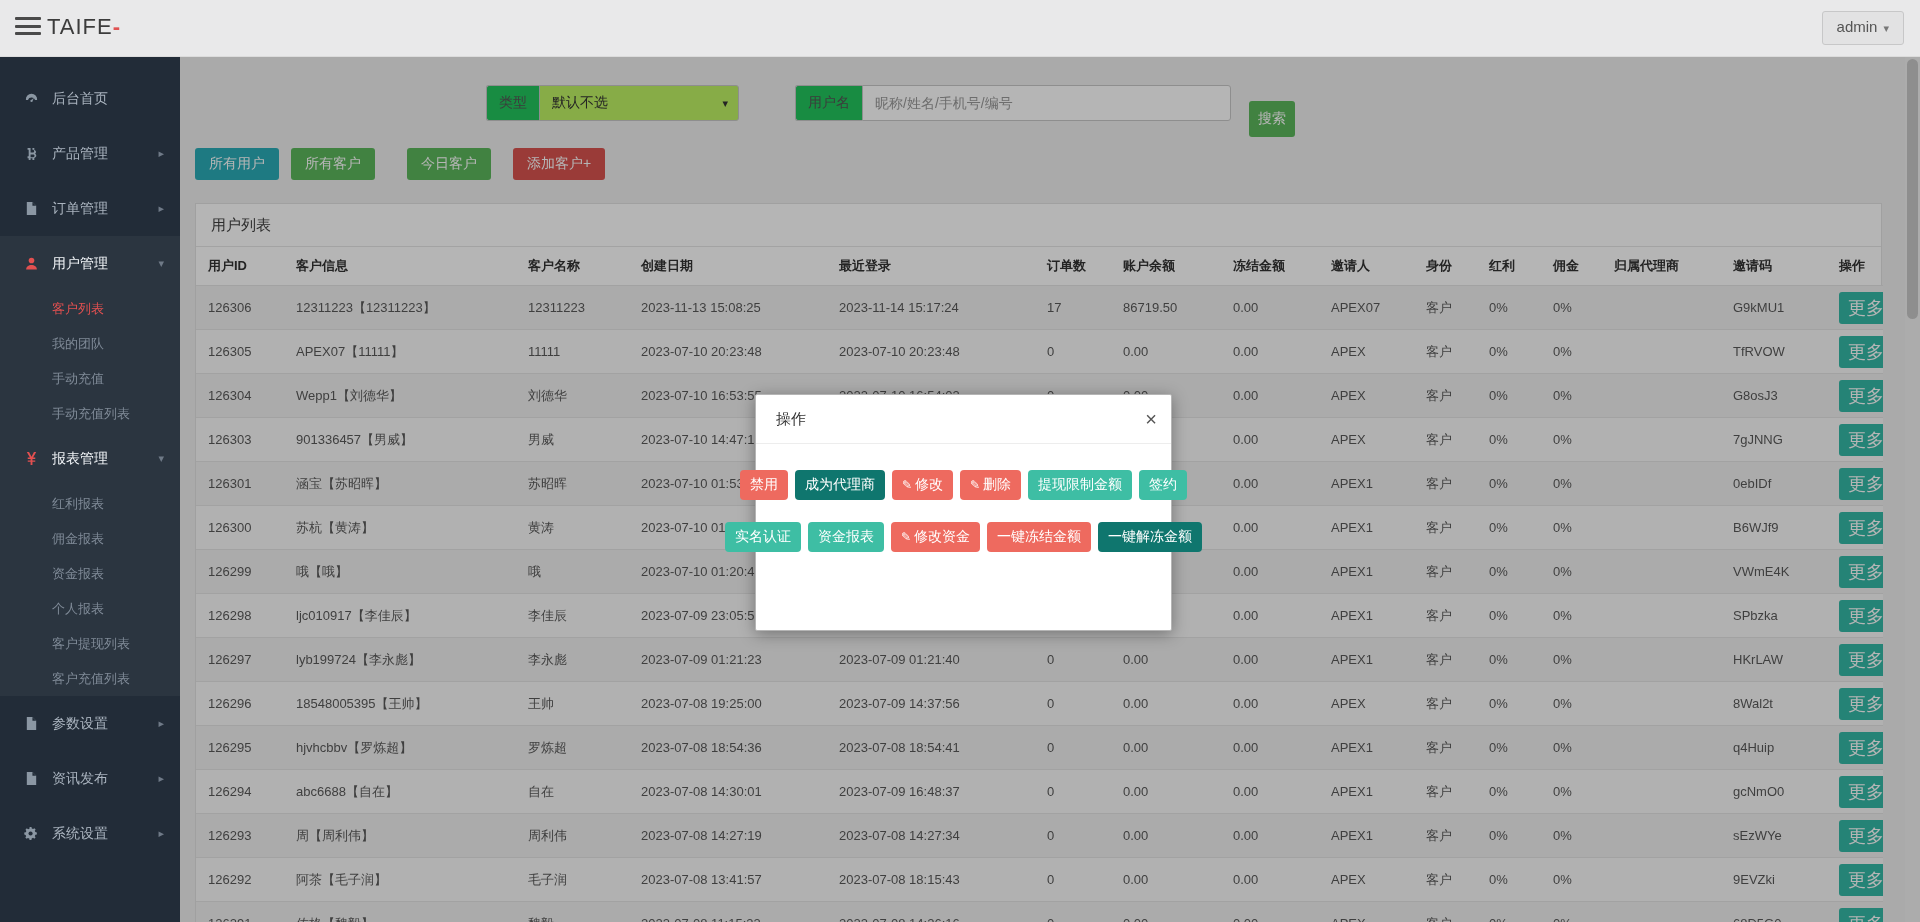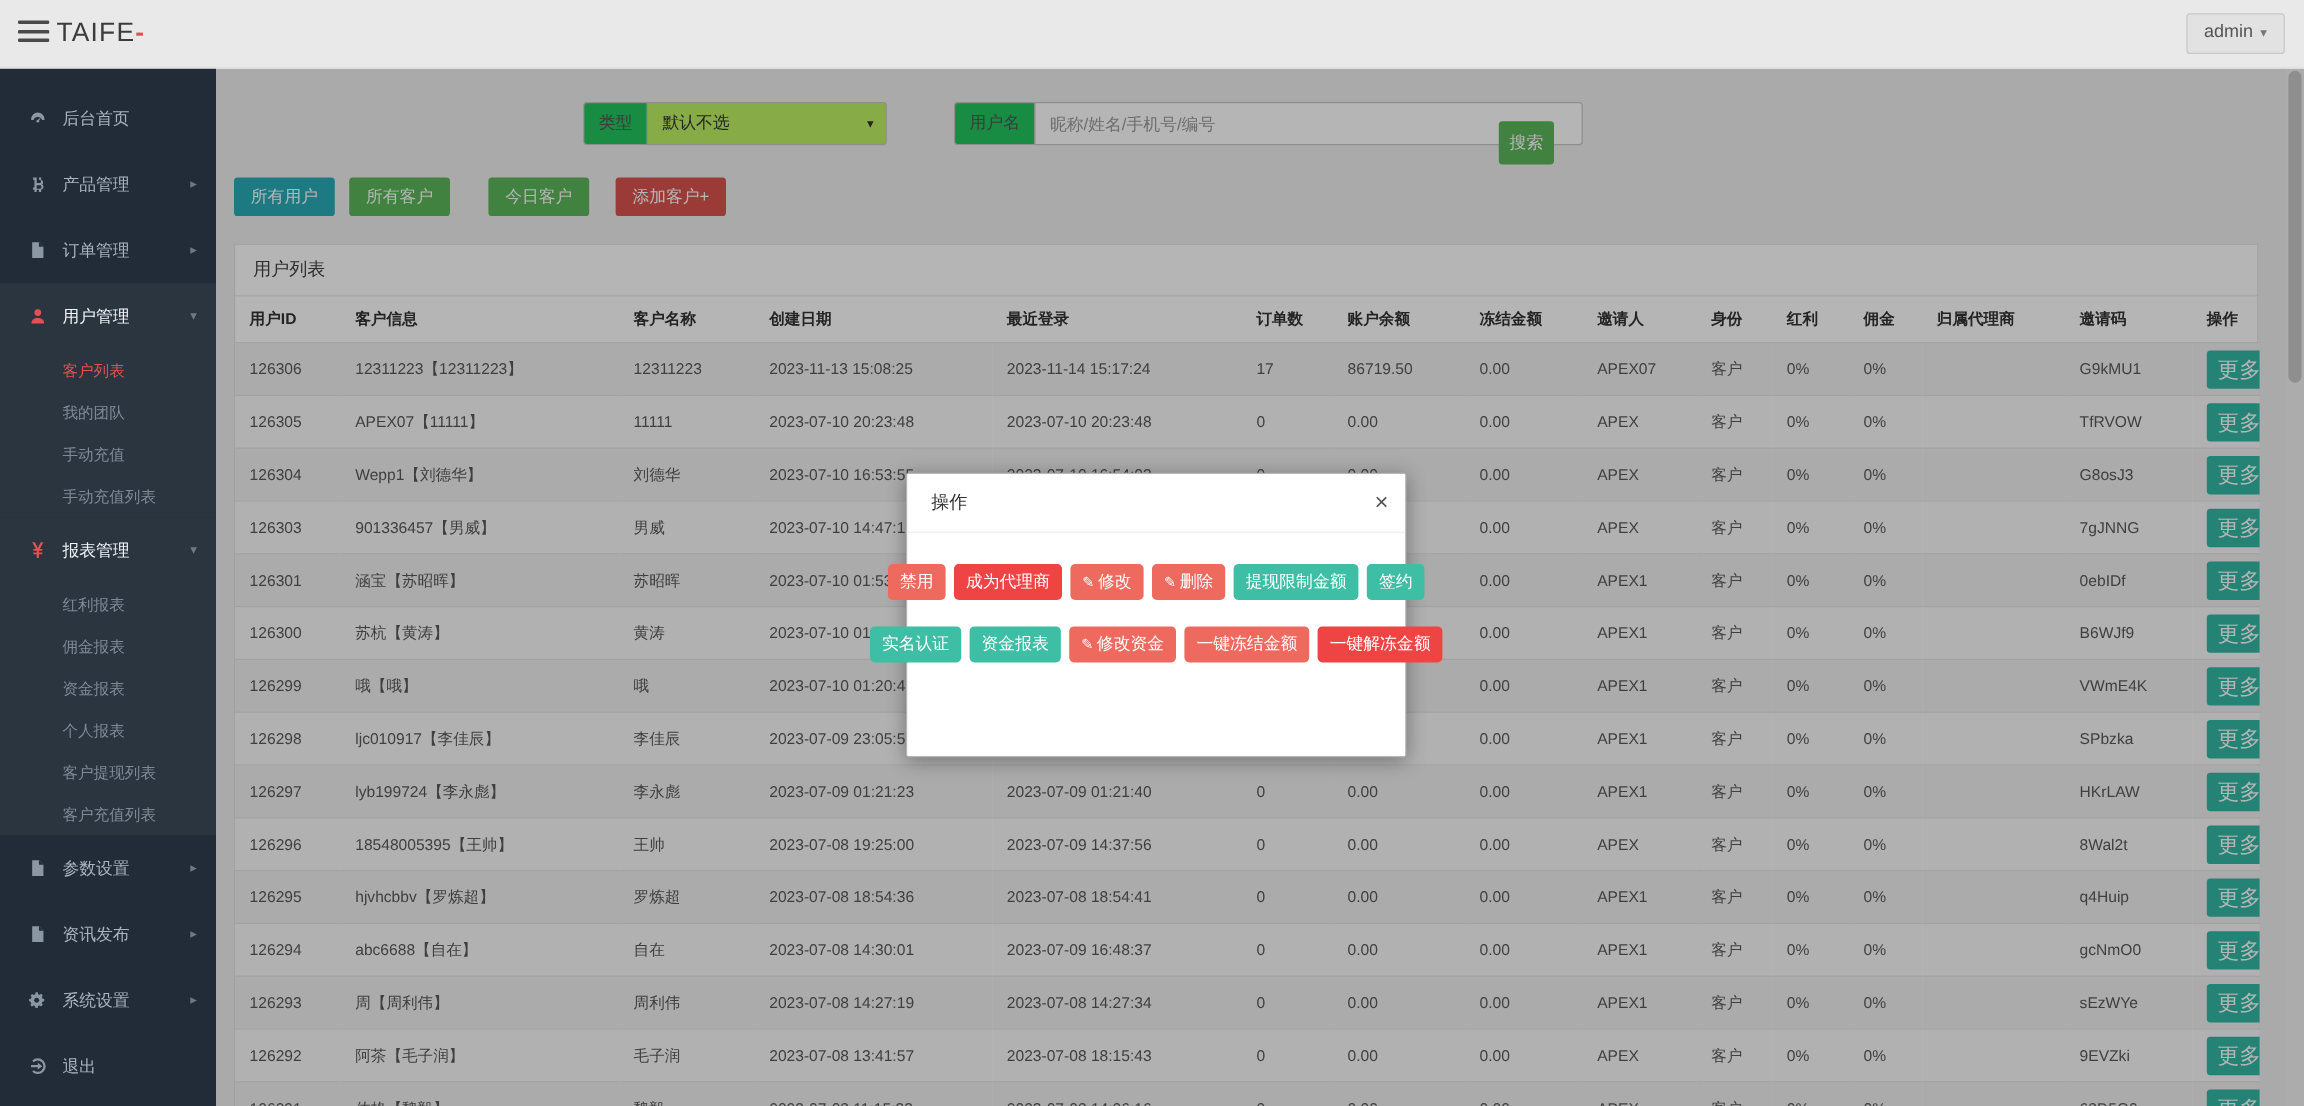--- a/index.html
+++ b/index.html
@@ -28,21 +28,21 @@
 
   
   .content{position:absolute;left:180px;top:57px;width:1740px;height:865px;background:#f0f0f0;overflow:hidden;}
 
   
   .filters{position:absolute;top:28px;left:0;width:100%;height:36px;}
   .fgroup{position:absolute;display:flex;height:36px;box-sizing:border-box;}
   .fgroup .flabel{background:#22c55e;border:1px solid #c9c9c9;border-right:none;color:#555;font-size:14px;display:flex;align-items:center;padding:0 12px;border-radius:3px 0 0 3px;box-sizing:border-box;}
   .fselect{position:relative;width:200px;background:#bef264;border:1px solid #c9c9c9;border-radius:0 3px 3px 0;font-size:14px;color:#333;display:flex;align-items:center;padding-left:12px;box-sizing:border-box;cursor:pointer;}
   .fselect .chev{position:absolute;right:10px;font-size:11px;color:#333;}
-  .finput{width:457px;background:#fff;border:1px solid #c9c9c9;border-radius:0 3px 3px 0;font-size:14px;padding-left:12px;box-sizing:border-box;outline:none;color:#333;}
+  .finput{width:369px;background:#fff;border:1px solid #c9c9c9;border-radius:0 3px 3px 0;font-size:14px;padding-left:12px;box-sizing:border-box;outline:none;color:#333;}
   .finput::placeholder{color:#9a9a9a;}
   .searchbtn{position:absolute;left:1069px;top:16px;width:46px;height:36px;background:#5cb85c;border:none;border-radius:3px;color:#fff;font-size:14px;cursor:pointer;}
 
   
   .actions{position:absolute;top:91px;left:15px;height:32px;}
   .abtn{position:absolute;height:32px;border:none;border-radius:3px;color:#fff;font-size:14px;padding:0 14px;cursor:pointer;white-space:nowrap;}
 
   
   .card{position:absolute;left:15px;top:146px;width:1687px;background:#fff;border:1px solid #e2e2e2;box-sizing:border-box;}
   .card-header{height:42px;line-height:42px;padding-left:15px;font-size:15px;color:#404040;border-bottom:1px solid #e6e6e6;}
@@ -61,21 +61,21 @@
   
   .shade{position:absolute;left:0;top:0;width:100%;height:100%;background:rgba(0,0,0,0.29);z-index:10;}
   .modal{position:absolute;left:575px;top:337px;width:417px;height:237px;background:#fff;border:1px solid #b5b5b5;border-radius:2px;box-shadow:0 3px 16px rgba(0,0,0,0.35);z-index:20;box-sizing:border-box;}
   .modal-head{position:relative;height:48px;line-height:48px;padding-left:20px;font-size:15px;color:#333;border-bottom:1px solid #ededed;}
   .modal-close{position:absolute;right:14px;top:0;font-size:20px;color:#555;cursor:pointer;line-height:48px;}
   .modal-body{padding-top:26px;}
   .mrow{display:flex;justify-content:center;gap:7px;margin-bottom:22px;}
   .mbtn{border:none;border-radius:4px;color:#fff;font-size:14px;padding:6px 10px;cursor:pointer;white-space:nowrap;}
   .mbtn .pencil{font-size:12px;margin-right:3px;}
   .mbtn.red{background:#ee6a5f;}
-  .mbtn.green{background:#ef4444;}
+  .mbtn.green{background:#0f766e;}
   .mbtn.teal{background:#3ebea4;}
 </style>
 </head>
 <body>
 
 <div class="stage">
 
   <div class="topbar">
     <div class="hamburger">
         <span></span>
@@ -182,31 +182,20 @@
       <div class="side-group">
         <div class="side-item">
           <span class="ico">
             <svg width="15" height="15" viewBox="0 0 16 16" fill="currentColor">
               <path d="M6 1h2l.3 1.6 1.5.6L11 2.3l1.4 1.4-.9 1.3.6 1.5L13.7 7v2l-1.6.3-.6 1.5.9 1.3-1.4 1.4-1.3-.9-1.5.6L7.9 15h-2l-.3-1.6-1.5-.6-1.3.9-1.4-1.4.9-1.3-.6-1.5L0.3 9V7l1.6-.3.6-1.5-.9-1.3L3 2.5l1.3.9 1.5-.6z"></path>
               <circle cx="7" cy="8" r="2.2" fill="#222c38"></circle>
             </svg>
           </span>
           <span>系统设置</span>
           <span class="chev">▸</span>
-        </div>
-      </div>
-      <div class="side-group">
-        <div class="side-item">
-          <span class="ico">
-            <svg width="15" height="15" viewBox="0 0 16 16" fill="currentColor">
-              <path d="M8 1a7 7 0 0 1 0 14 7 7 0 0 1-5-2.1l1.4-1.4A5 5 0 1 0 4.4 4.5L3 3.1A7 7 0 0 1 8 1z"></path>
-              <path d="M2 7h6V5l4 3-4 3V9H2z"></path>
-            </svg>
-          </span>
-          <span>退出</span>
         </div>
       </div>
     </div>
 
   <div class="content">
 
     <div class="filters">
       <div class="fgroup" style="left:306px;">
         <div class="flabel">类型</div>
         <div class="fselect">

